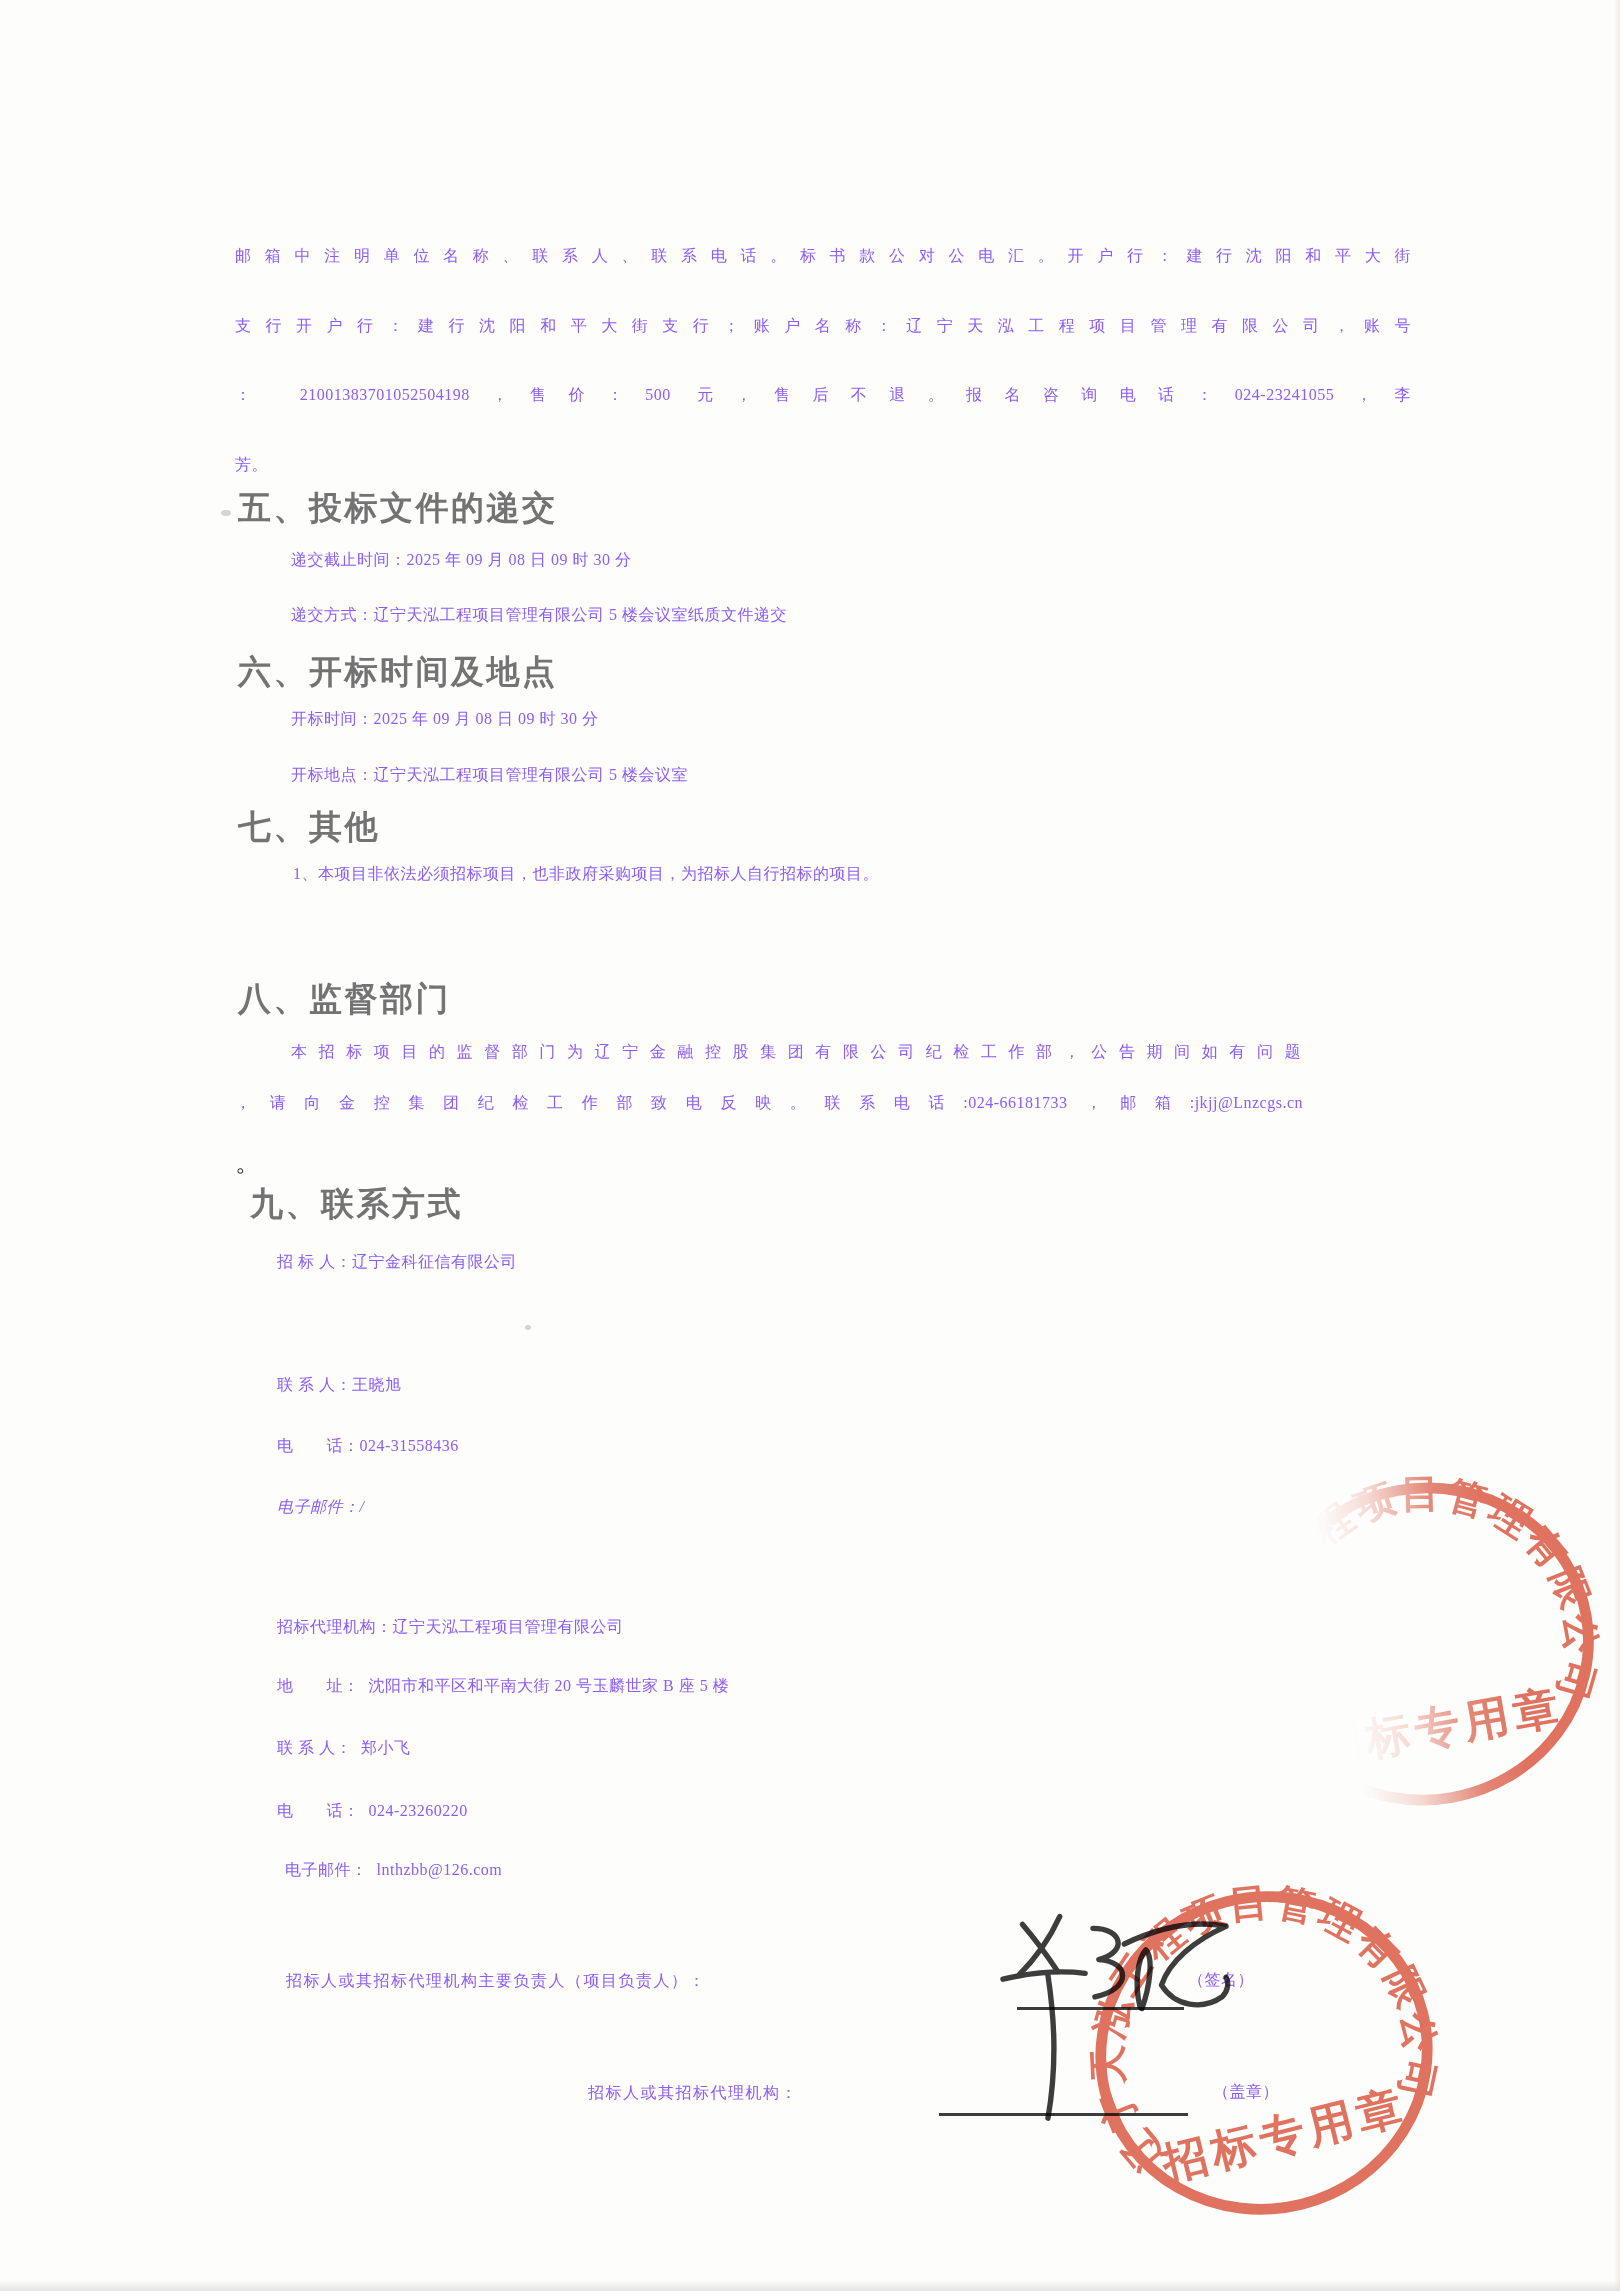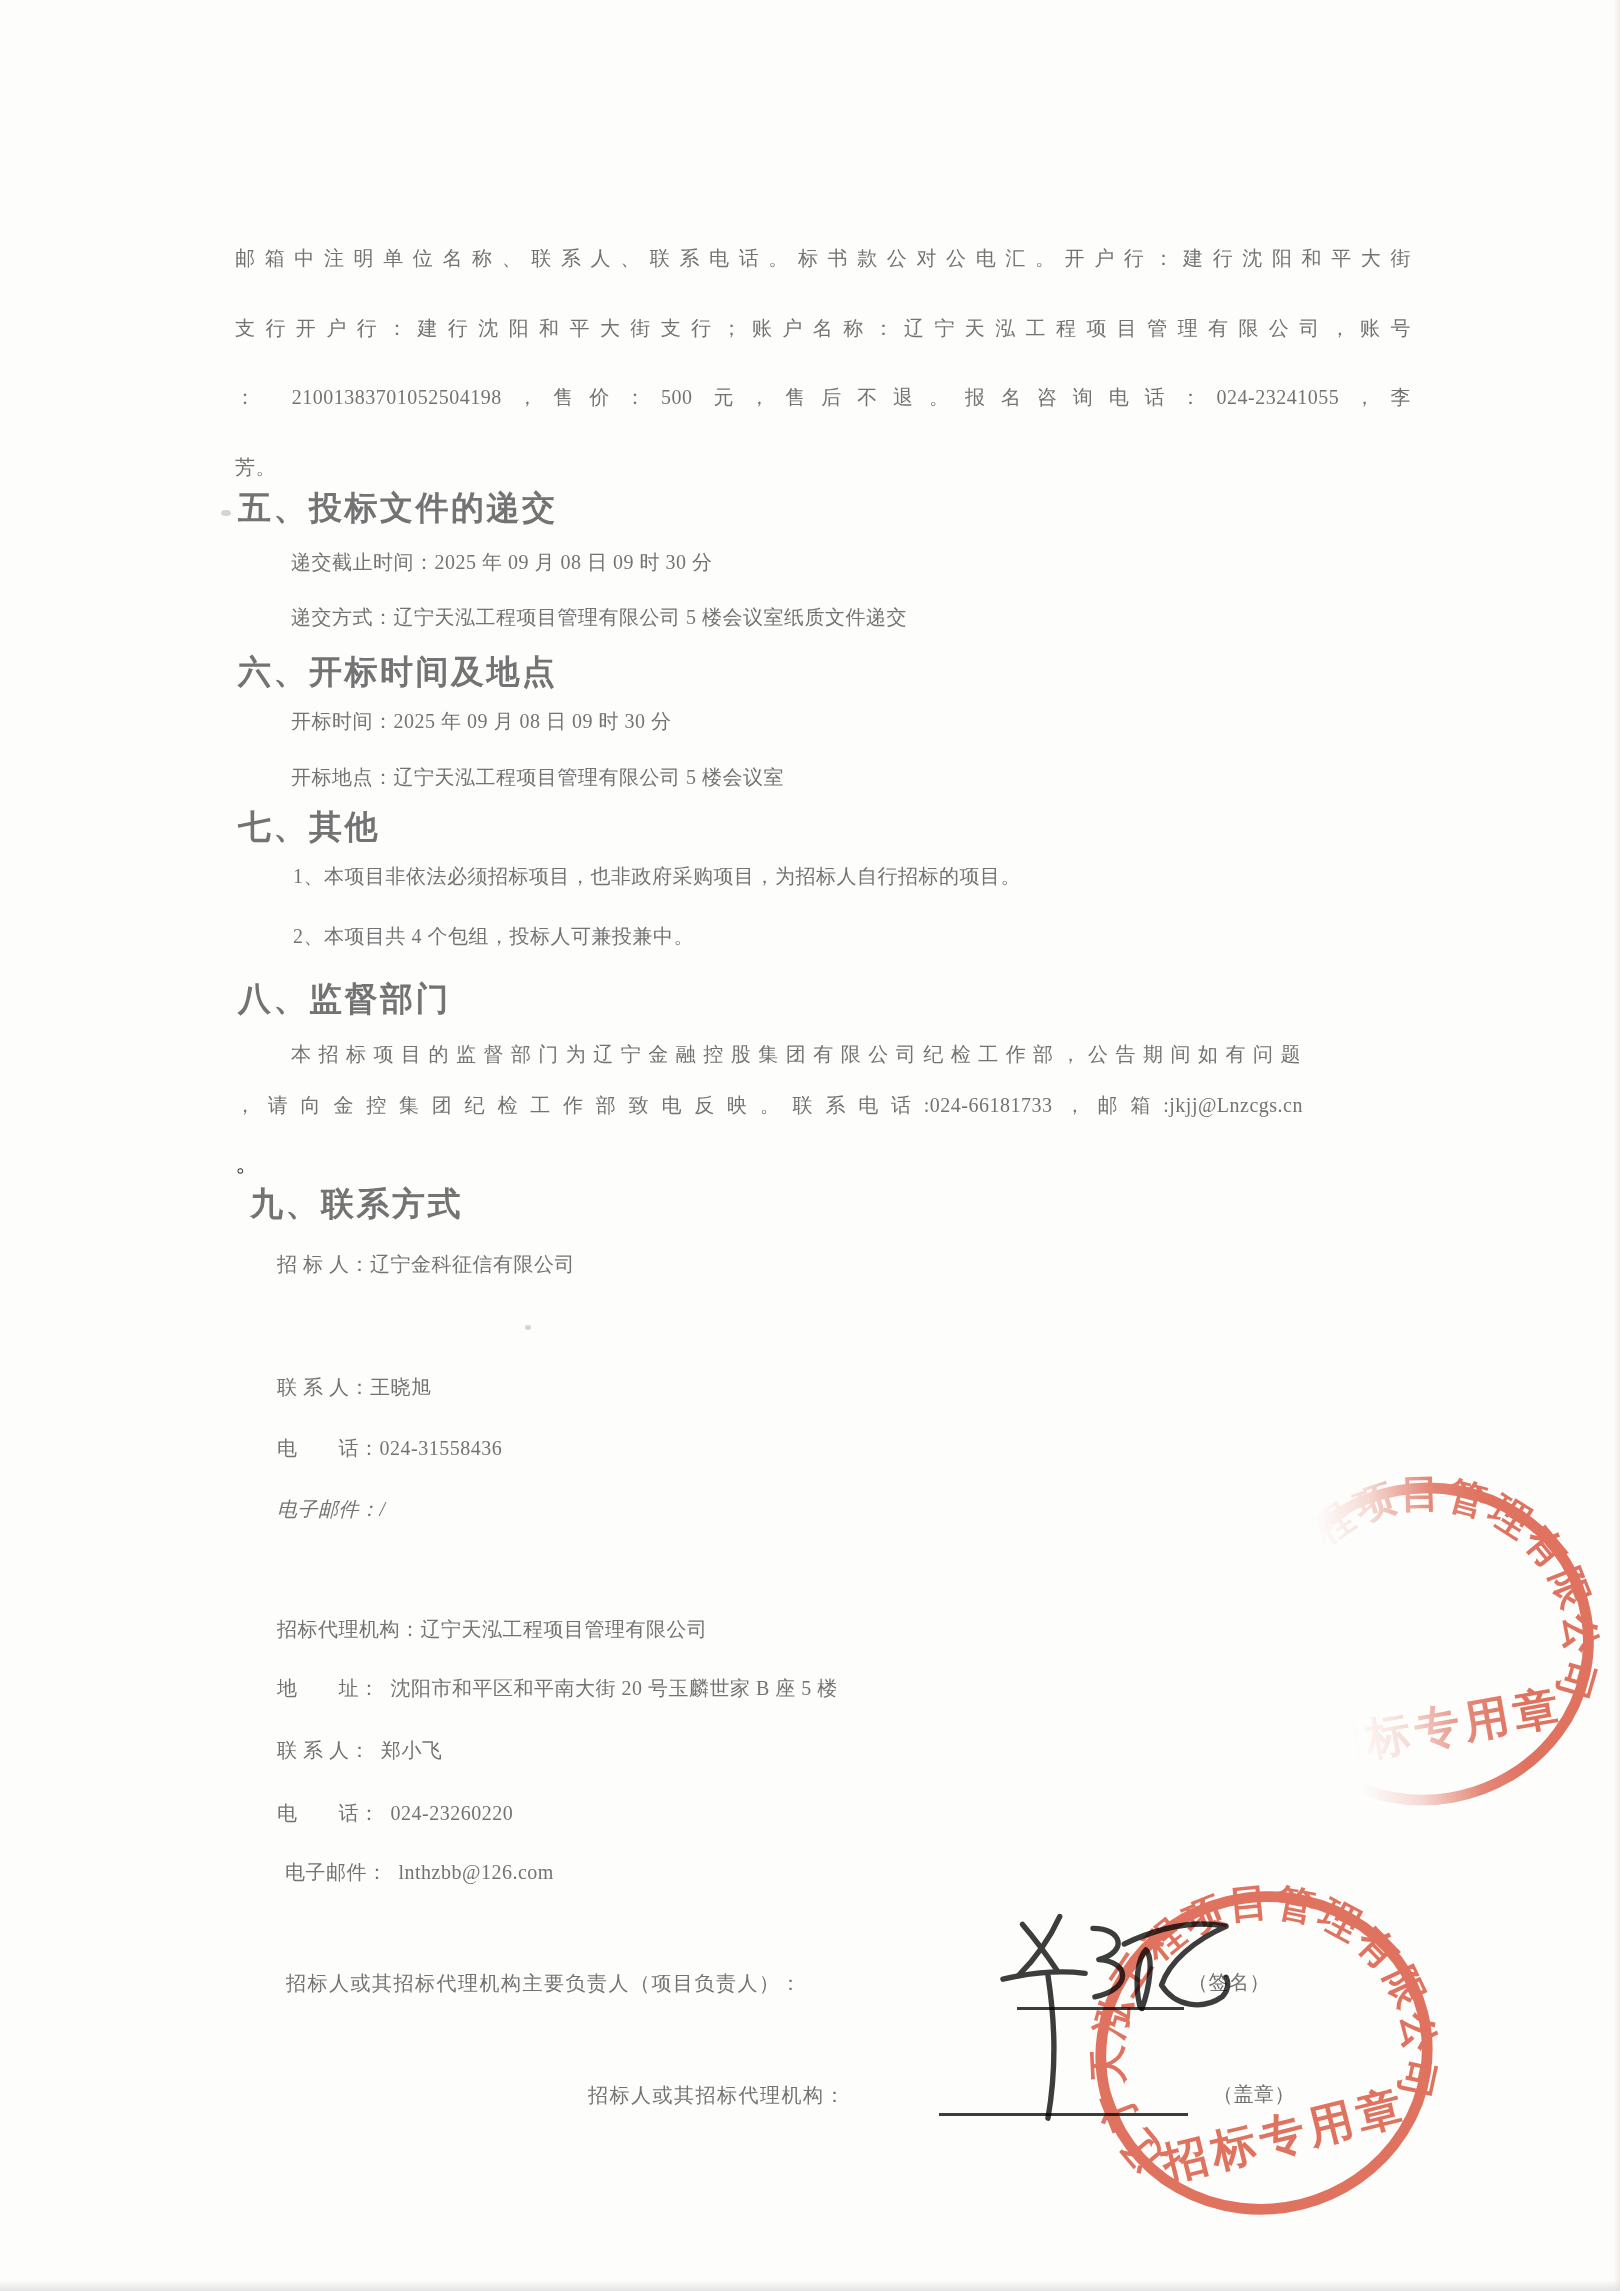--- a/index.html
+++ b/index.html
@@ -5,23 +5,23 @@
   html,body{margin:0;padding:0;background:#8a8a8a;}
   #page{
     position:relative;
     width:1620px;height:2292px;
     background:#fdfdfc;
     overflow:hidden;
     font-family:"Liberation Serif","DejaVu Serif",serif;
   }
   .ln{
     position:absolute;
-    font-size:20px;
+    font-size:16px;
     line-height:1.2;
-    color:#737373;
+    color:#8b5cf6;
     white-space:pre;
     letter-spacing:0.5px;
   }
   .just{
     white-space:normal;
     text-align:justify;
     text-align-last:justify;
     text-justify:inter-character;
   }
   .hd{
@@ -78,21 +78,20 @@
   <div class="ln hd" style="left:238px;top:489px;">五、投标文件的递交</div>
   <div class="ln" style="left:291px;top:550px;">递交截止时间：2025 年 09 月 08 日 09 时 30 分</div>
   <div class="ln" style="left:291px;top:605px;">递交方式：辽宁天泓工程项目管理有限公司 5 楼会议室纸质文件递交</div>
 
   <div class="ln hd" style="left:238px;top:653px;">六、开标时间及地点</div>
   <div class="ln" style="left:291px;top:709px;">开标时间：2025 年 09 月 08 日 09 时 30 分</div>
   <div class="ln" style="left:291px;top:765px;">开标地点：辽宁天泓工程项目管理有限公司 5 楼会议室</div>
 
   <div class="ln hd" style="left:238px;top:808px;text-align:right;">七、其他</div>
   <div class="ln" style="left:293px;top:864px;">1、本项目非依法必须招标项目，也非政府采购项目，为招标人自行招标的项目。</div>
-  <div class="ln" style="left:293px;top:924px;">2、本项目共 4 个包组，投标人可兼投兼中。</div>
 
   <div class="ln hd" style="left:238px;top:980px;">八、监督部门</div>
   <div class="ln just" style="left:291px;top:1042px;width:1010px;">本招标项目的监督部门为辽宁金融控股集团有限公司纪检工作部，公告期间如有问题</div>
   <div class="ln just" style="left:235px;top:1093px;width:1068px;">，请向金控集团纪检工作部致电反映。联系电话:024-66181733，邮箱:jkjj@Lnzcgs.cn</div>
   <div class="ln punct-only" style="left:235px;top:1148px;">。</div>
 
   <div class="ln hd" style="left:238px;top:1185px;margin-left:12px;">九、联系方式</div>
 
   <div class="ln" style="left:277px;top:1252px;">招 标 人：辽宁金科征信有限公司</div>
   <div class="ln" style="left:277px;top:1375px;">联 系 人：王晓旭</div>

